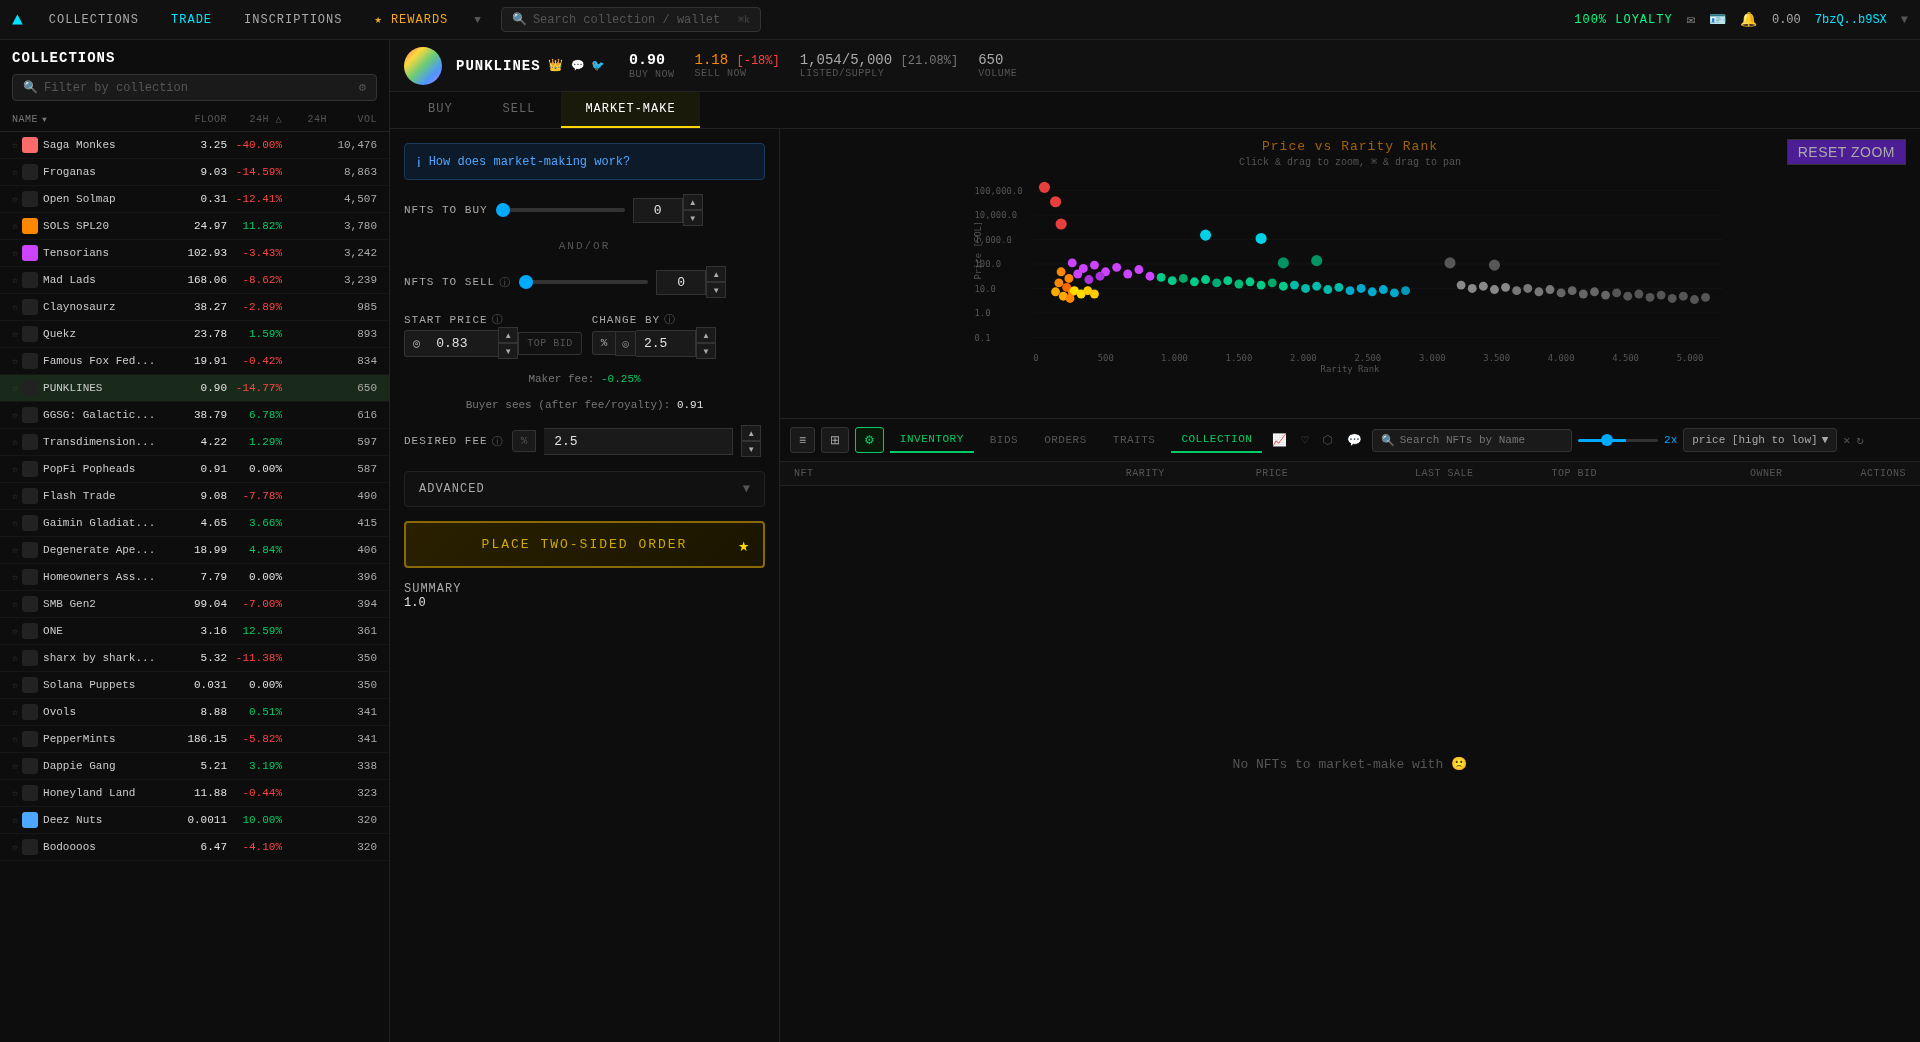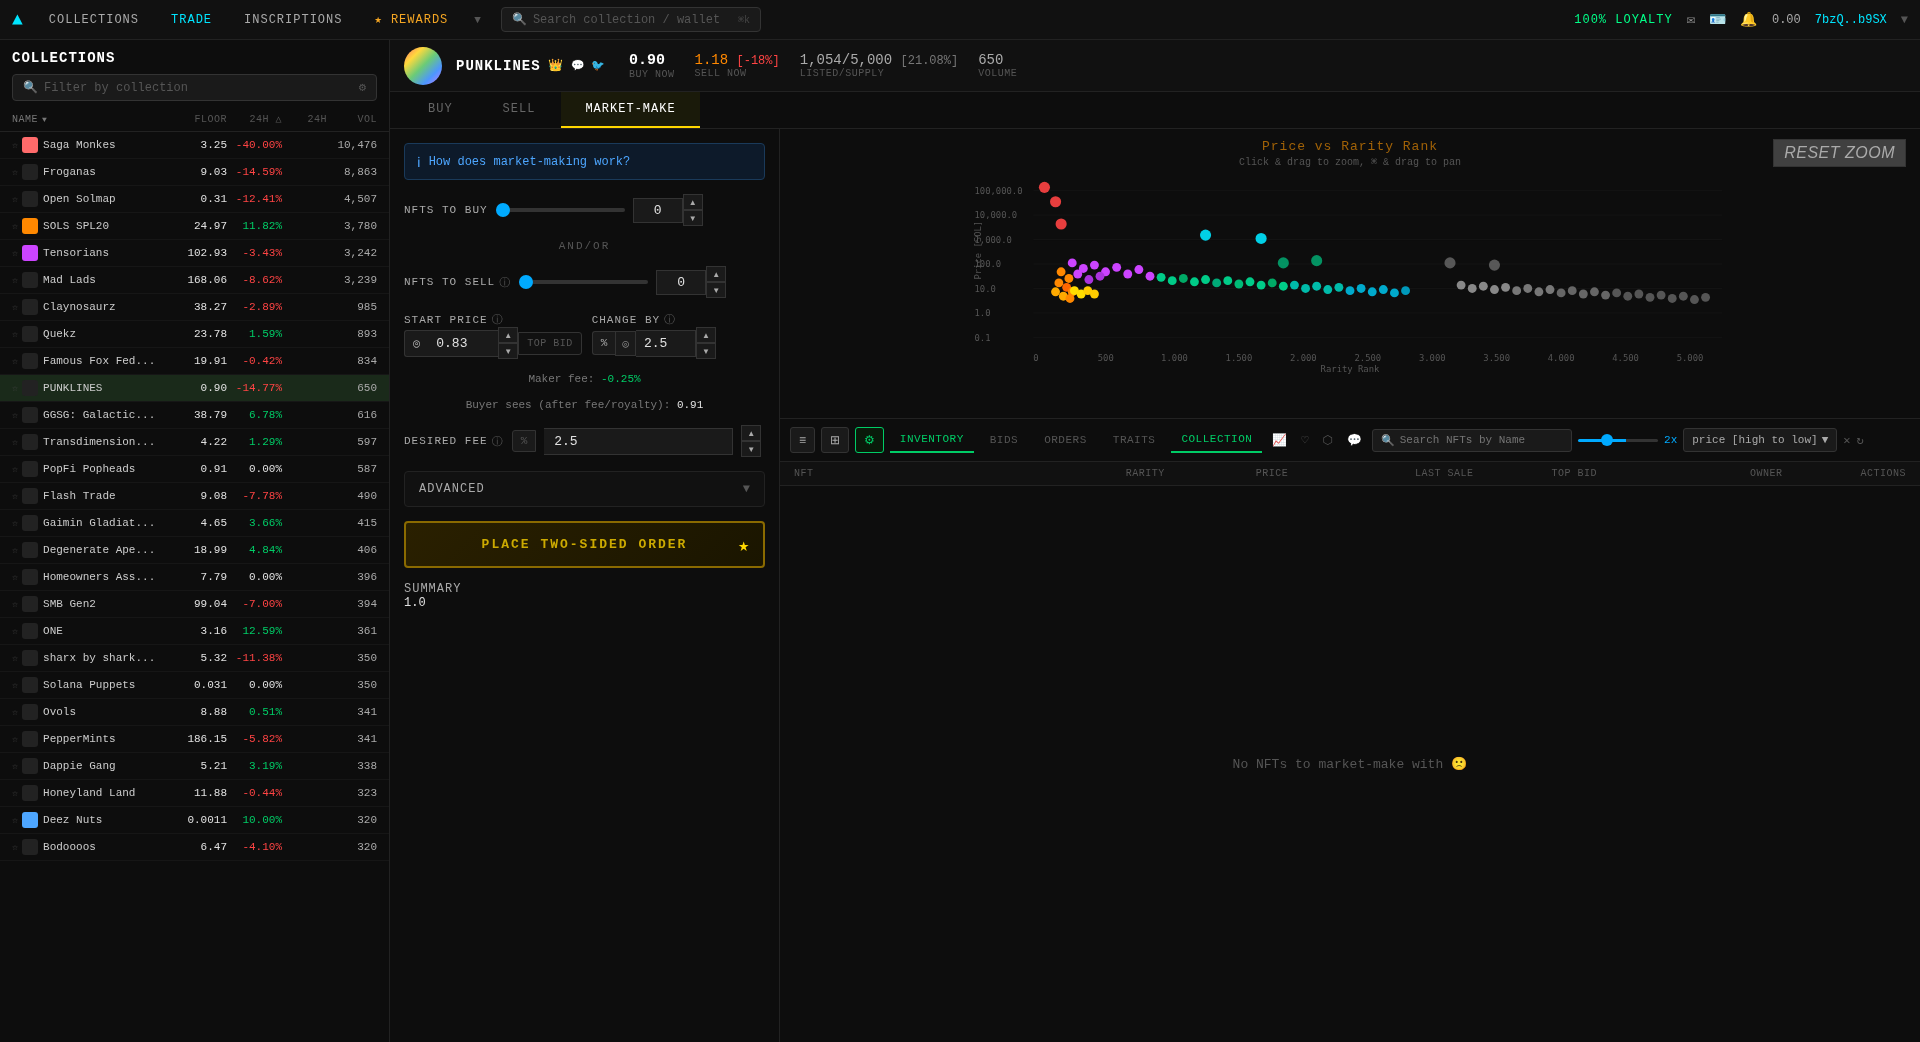--- a/index.html
+++ b/index.html
@@ -118,33 +118,33 @@
     .fee-input { background: #1a1a1a; border: 1px solid #333; border-left: none; padding: 5px 10px; color: #e0e0e0; font-family: 'Courier New', monospace; font-size: 13px; flex: 1; outline: none; }
     .fee-spin { display: flex; flex-direction: column; }
     .fee-spin-btn { background: #1a1a1a; border: 1px solid #333; color: #aaa; font-size: 8px; cursor: pointer; padding: 1px 5px; height: 16px; display: flex; align-items: center; justify-content: center; }
 
     
     .advanced-bar { display: flex; align-items: center; justify-content: space-between; background: #111; border: 1px solid #222; border-radius: 4px; padding: 10px 14px; cursor: pointer; }
     .advanced-label { font-size: 12px; color: #aaa; letter-spacing: 1px; }
     .chevron { color: #555; }
 
     
-    .place-order-btn { background: linear-gradient(135deg, #2a2000, #1a1500); border: 2px solid #8a6a00; border-radius: 4px; padding: 14px; text-align: center; cursor: pointer; color: #ccaa00; font-size: 13px; letter-spacing: 2px; font-weight: bold; display: flex; align-items: center; justify-content: center; gap: 10px; position: relative; }
+    .place-order-btn { background: linear-gradient(135deg, #2a2000, #1a1500); border: 2px solid #8a6a00; border-radius: 4px; padding: 14px; text-align: center; cursor: pointer; color: #ccaa00; font-size: 13px; letter-spacing: 2px; font-weight: normal; display: flex; align-items: center; justify-content: center; gap: 10px; position: relative; }
     .star-badge { color: #ffd700; font-size: 18px; position: absolute; right: 12px; }
 
     
     .summary-label { font-size: 12px; color: #aaa; letter-spacing: 1px; }
     .summary-val { font-size: 12px; color: #e0e0e0; }
 
     
     .mm-right { flex: 1; display: flex; flex-direction: column; overflow: hidden; }
     .chart-area { height: 290px; background: #0d0d0d; border-bottom: 1px solid #222; position: relative; padding: 10px 14px 30px; }
     .chart-title { font-size: 13px; color: #a16207; text-align: center; letter-spacing: 1px; margin-bottom: 2px; }
     .chart-subtitle { font-size: 10px; color: #555; text-align: center; margin-bottom: 6px; }
-    .reset-zoom-btn { position: absolute; top: 10px; right: 14px; background: #404040; border: 1px solid #333; color: #aaa; font-size: 16px; padding: 4px 10px; cursor: pointer; letter-spacing: 0.5px; font-style: italic; }
+    .reset-zoom-btn { position: absolute; top: 10px; right: 14px; background: #4c1d95; border: 1px solid #333; color: #aaa; font-size: 14px; padding: 4px 10px; cursor: pointer; letter-spacing: 0.5px; }
     .chart-svg { width: 100%; height: 200px; }
 
     
     .table-area { flex: 1; display: flex; flex-direction: column; overflow: hidden; }
     .table-toolbar { display: flex; align-items: center; gap: 6px; padding: 8px 10px; background: #0d0d0d; border-bottom: 1px solid #222; }
     .tb-icon-btn { background: #1a1a1a; border: 1px solid #333; border-radius: 3px; color: #aaa; padding: 5px 8px; cursor: pointer; font-size: 12px; }
     .tb-icon-btn.active { background: #0a1a0a; border-color: #00cc66; color: #00cc66; }
     .tb-tab { font-size: 11px; color: #555; padding: 6px 10px; cursor: pointer; letter-spacing: 0.5px; }
     .tb-tab.active { color: #00cc66; border-bottom: 2px solid #00cc66; }
     .tb-search { display: flex; align-items: center; background: #1a1a1a; border: 1px solid #333; border-radius: 3px; padding: 4px 8px; gap: 5px; flex: 0 0 200px; }

